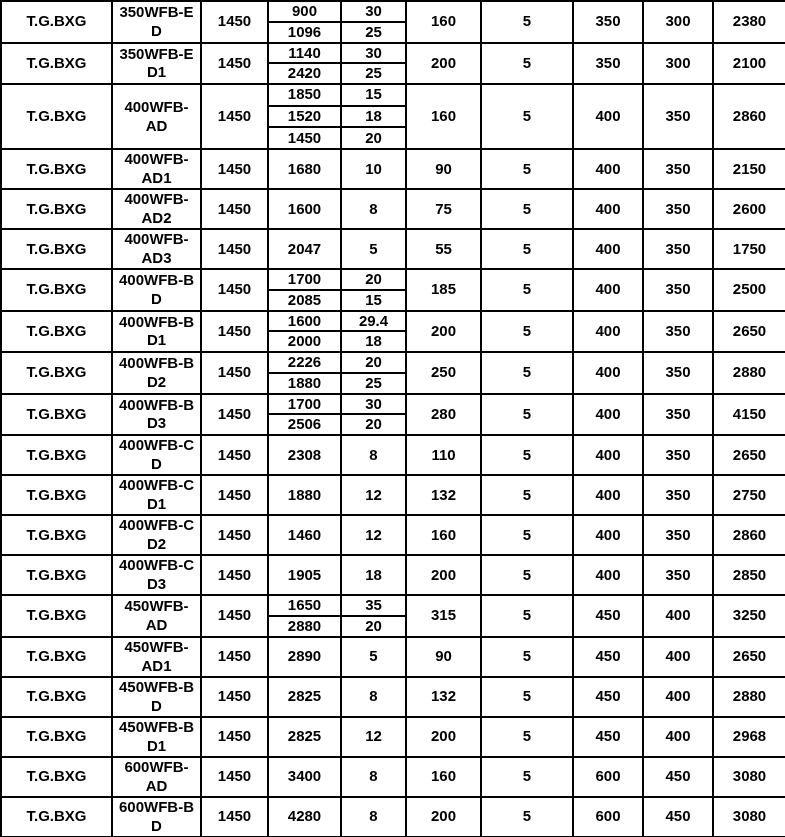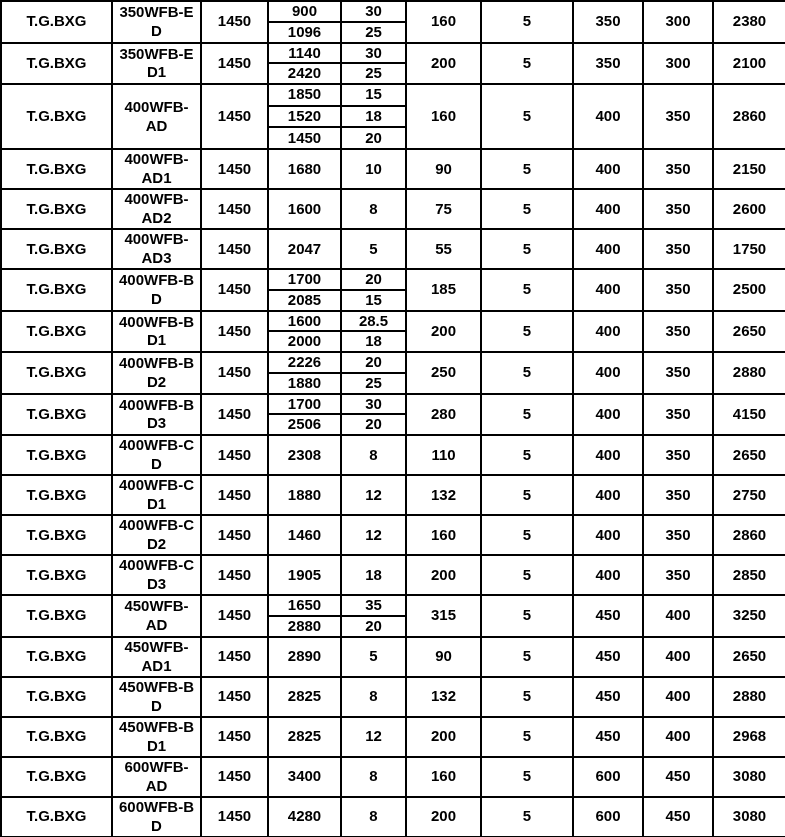--- a/index.html
+++ b/index.html
@@ -178,21 +178,21 @@
         <td>15</td>
       </tr>
       <tr style="height: 20.5px;">
         <td rowspan="2">T.G.BXG</td>
         <td rowspan="2" class="cell-model">
           <div>400WFB-B</div>
           <div>D1</div>
         </td>
         <td rowspan="2">1450</td>
         <td>1600</td>
-        <td>28.5</td>
+        <td>29.4</td>
         <td rowspan="2">200</td>
         <td rowspan="2">5</td>
         <td rowspan="2">400</td>
         <td rowspan="2">350</td>
         <td rowspan="2">2650</td>
       </tr>
       <tr style="height: 20.5px;">
         <td>2000</td>
         <td>18</td>
       </tr>

